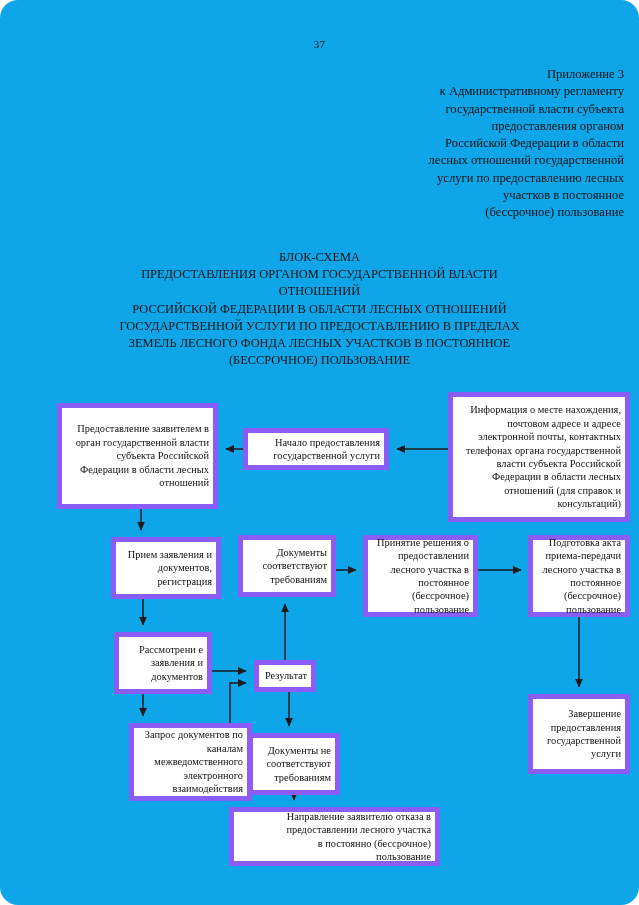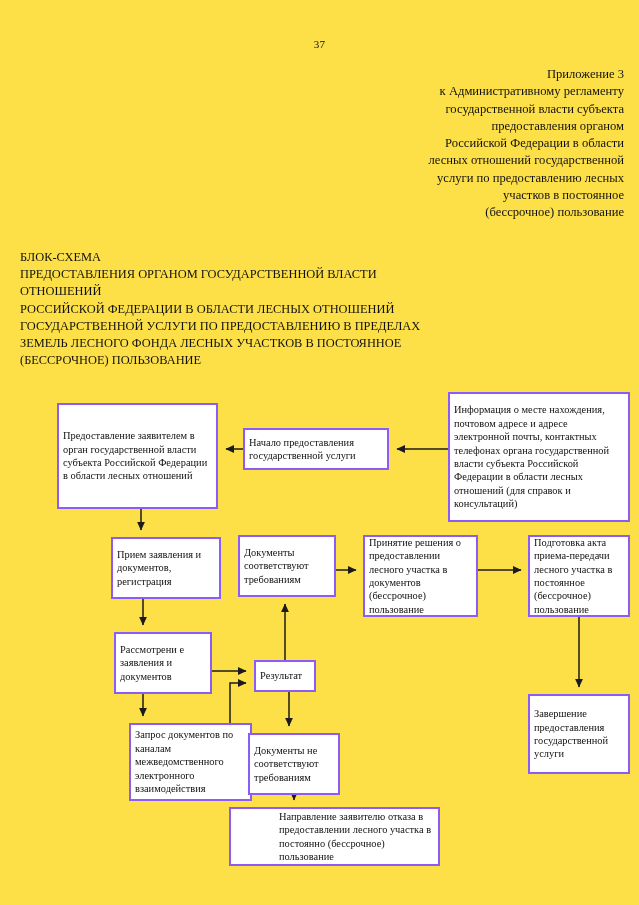--- a/index.html
+++ b/index.html
@@ -5,24 +5,25 @@
 <style>
   html, body {
     margin: 0;
     padding: 0;
     background: #ffffff;
   }
   #page {
     position: relative;
     width: 639px;
     height: 905px;
-    background: #fde047;
+    background: #0ea5e9;
     font-family: "Liberation Serif", "DejaVu Serif", serif;
     color: #121212;
     overflow: hidden;
+    border-radius: 18px;
   }
 
   
   #page-number {
     position: absolute;
     left: 0;
     top: 38px;
     width: 639px;
     text-align: center;
     font-size: 11px;
@@ -40,20 +41,21 @@
     line-height: 17.3px;
   }
   #addressee .ln { display: block; white-space: nowrap; }
 
   
   #doc-title {
     position: absolute;
     left: 20px;
     top: 249px;
     width: 599px;
+    text-align: center;
     font-size: 12.4px;
     line-height: 17.2px;
   }
   #doc-title .ln { display: block; white-space: nowrap; }
 
   
   #flowchart {
     position: absolute;
     left: 0;
     top: 0;
@@ -65,26 +67,26 @@
     left: 0;
     top: 0;
     width: 639px;
     height: 905px;
     pointer-events: none;
   }
 
   .node {
     position: absolute;
     box-sizing: border-box;
-    border: 2px solid #8b5cf6;
+    border: 5px solid #8b5cf6;
     background: #ffffff;
     display: flex;
     align-items: center;
     justify-content: center;
-    text-align: left;
+    text-align: right;
     padding: 2px 4px;
     line-height: 13.4px;
     font-size: 10.4px;
   }
   .node .txt { display: block; width: 100%; }
 
   
   #n-applicant   { left: 57px;  top: 403px; width: 161px; height: 106px; }
   #n-start       { left: 243px; top: 428px; width: 146px; height: 42px;  }
   #n-info        { left: 448px; top: 392px; width: 182px; height: 130px; }
@@ -180,21 +182,21 @@
 
     <div class="node" id="n-intake">
       <span class="txt">Прием заявления и документов, регистрация</span>
     </div>
 
     <div class="node" id="n-docs-ok">
       <span class="txt">Документы соответствуют требованиям</span>
     </div>
 
     <div class="node" id="n-decision">
-      <span class="txt">Принятие решения о предоставлении лесного участка в документов (бессрочное) пользование</span>
+      <span class="txt">Принятие решения о предоставлении лесного участка в постоянное (бессрочное) пользование</span>
     </div>
 
     <div class="node" id="n-act">
       <span class="txt">Подготовка акта приема-передачи лесного участка в постоянное (бессрочное) пользование</span>
     </div>
 
     <div class="node" id="n-review">
       <span class="txt">Рассмотрени е заявления и документов</span>
     </div>
 

